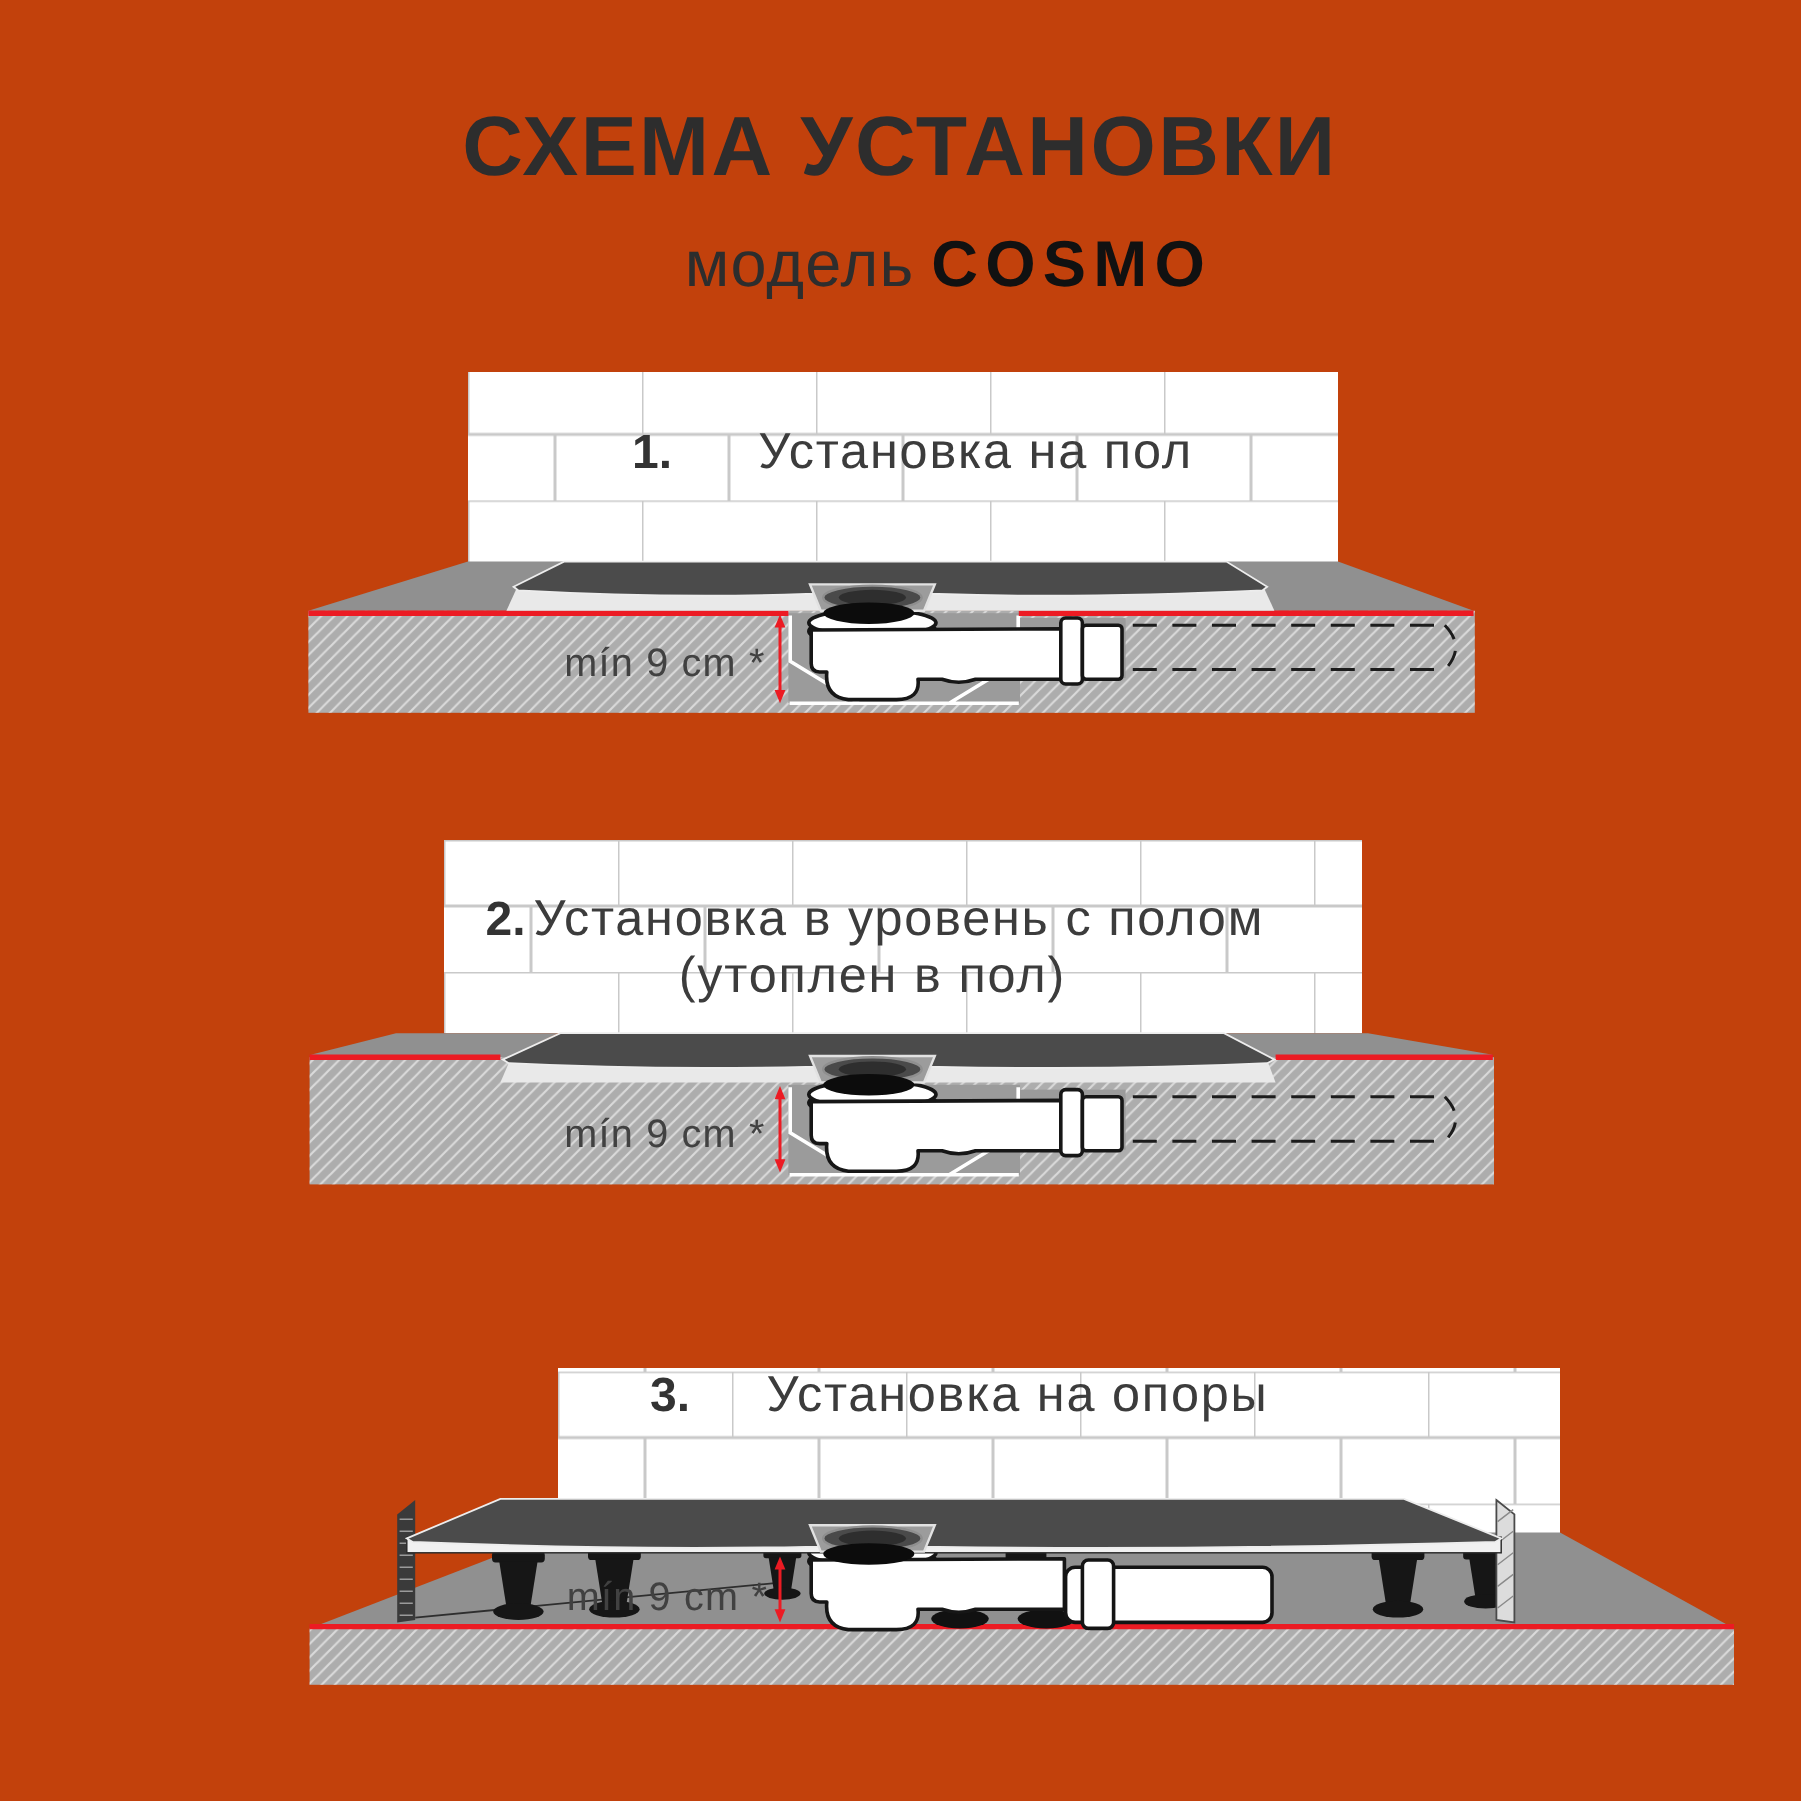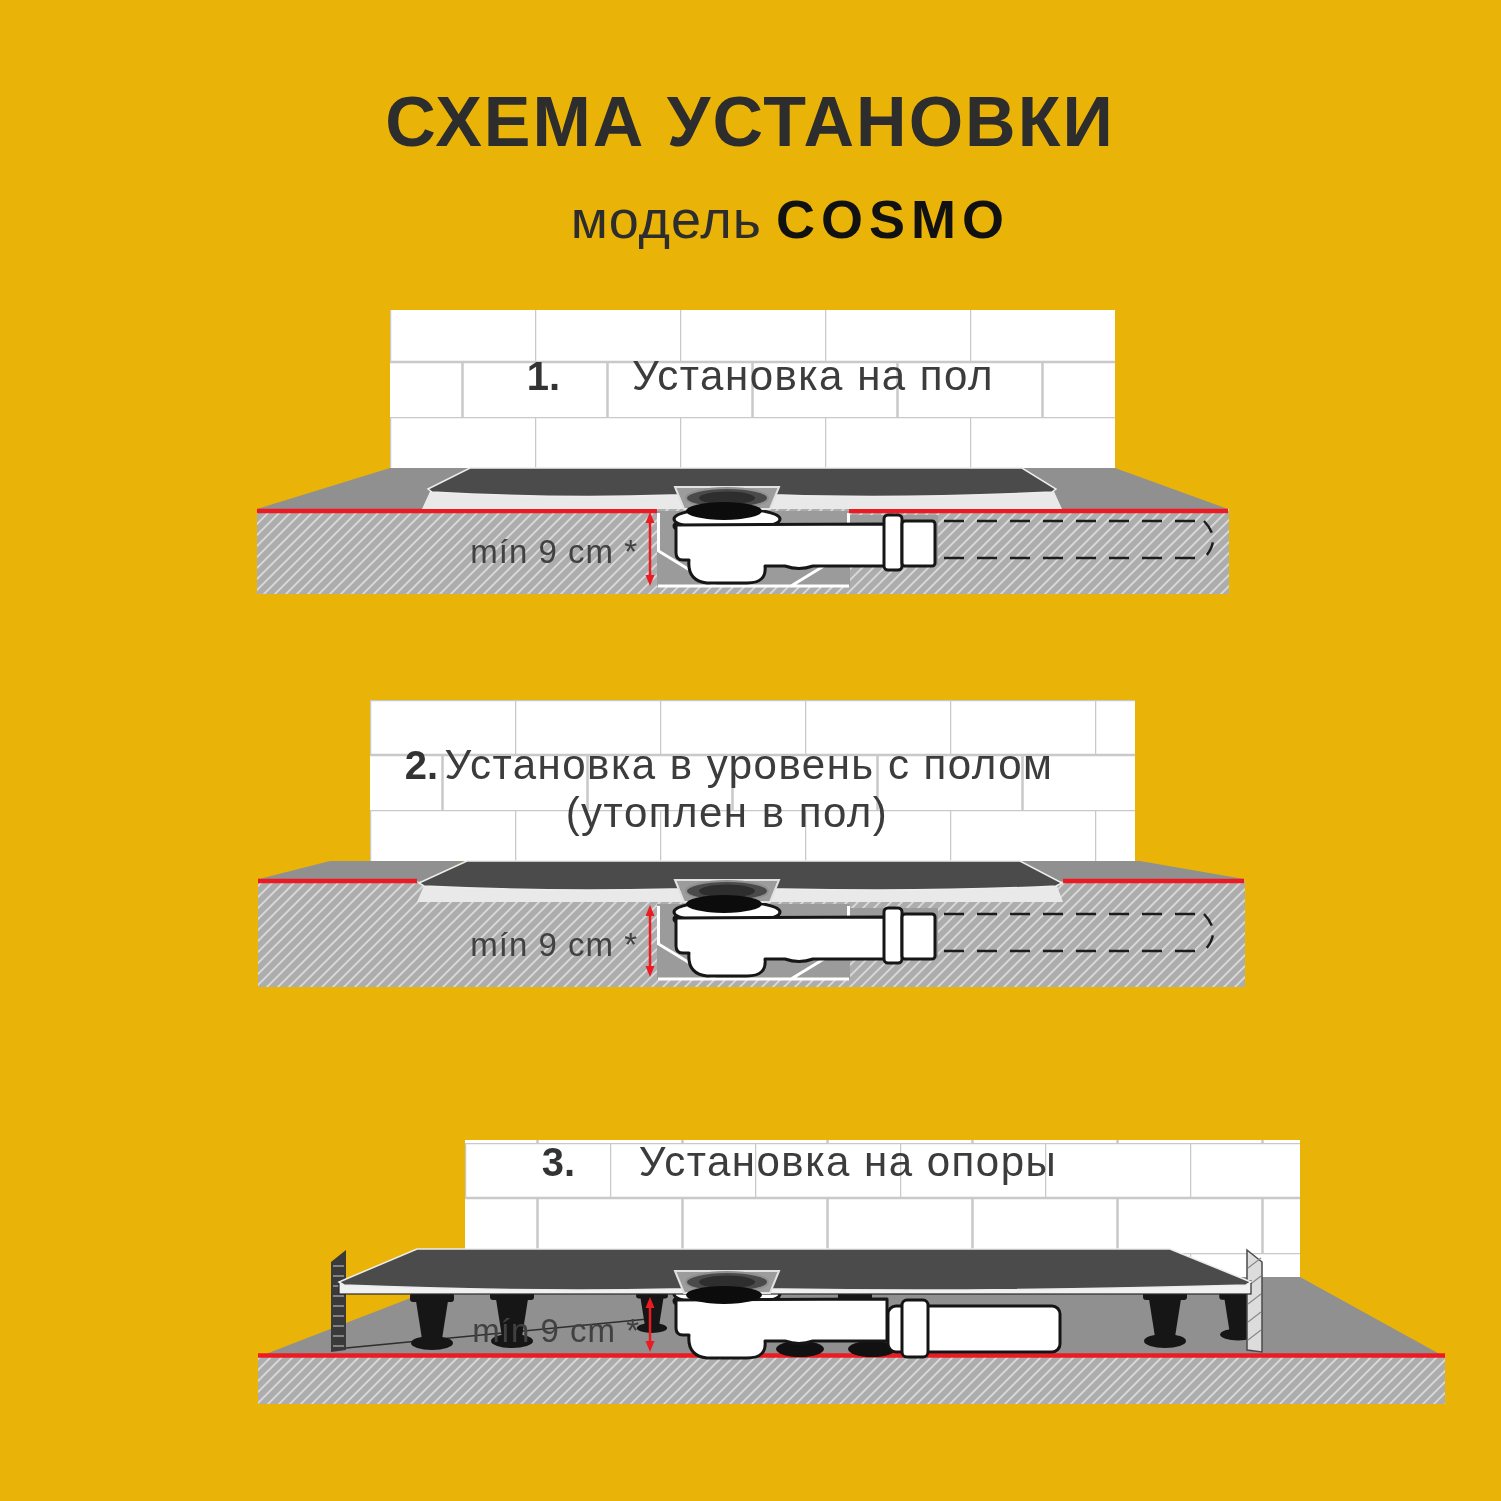--- a/index.html
+++ b/index.html
@@ -1,16 +1,16 @@
 <!DOCTYPE html>
 <html><head>
 <meta charset="utf-8">
 <style>
   html,body{margin:0;padding:0;background:#ffffff;}
-  .page{width:1501px;height:1501px;margin:0 auto;background:#eab308;position:relative;
+  .page{width:1501px;height:1501px;margin:0 auto;background:#c2410c;position:relative;
         font-family:"Liberation Sans", sans-serif;}
   svg{display:block;}
   text{font-family:"Liberation Sans", sans-serif;}
   .main-title{font-size:70px;font-weight:bold;letter-spacing:2px;fill:#2d2d2d;}
   .subtitle-prefix{font-size:54px;font-weight:normal;letter-spacing:1px;fill:#2d2d2d;}
   .subtitle-model{font-size:54px;font-weight:bold;letter-spacing:6px;fill:#111111;}
   .step-number{font-size:40px;font-weight:700;fill:#333333;}
   .step-title{font-size:42px;font-weight:normal;letter-spacing:1.5px;fill:#3c3c3c;}
   .dim-label{font-size:33px;fill:#414141;letter-spacing:1px;}
 </style>

